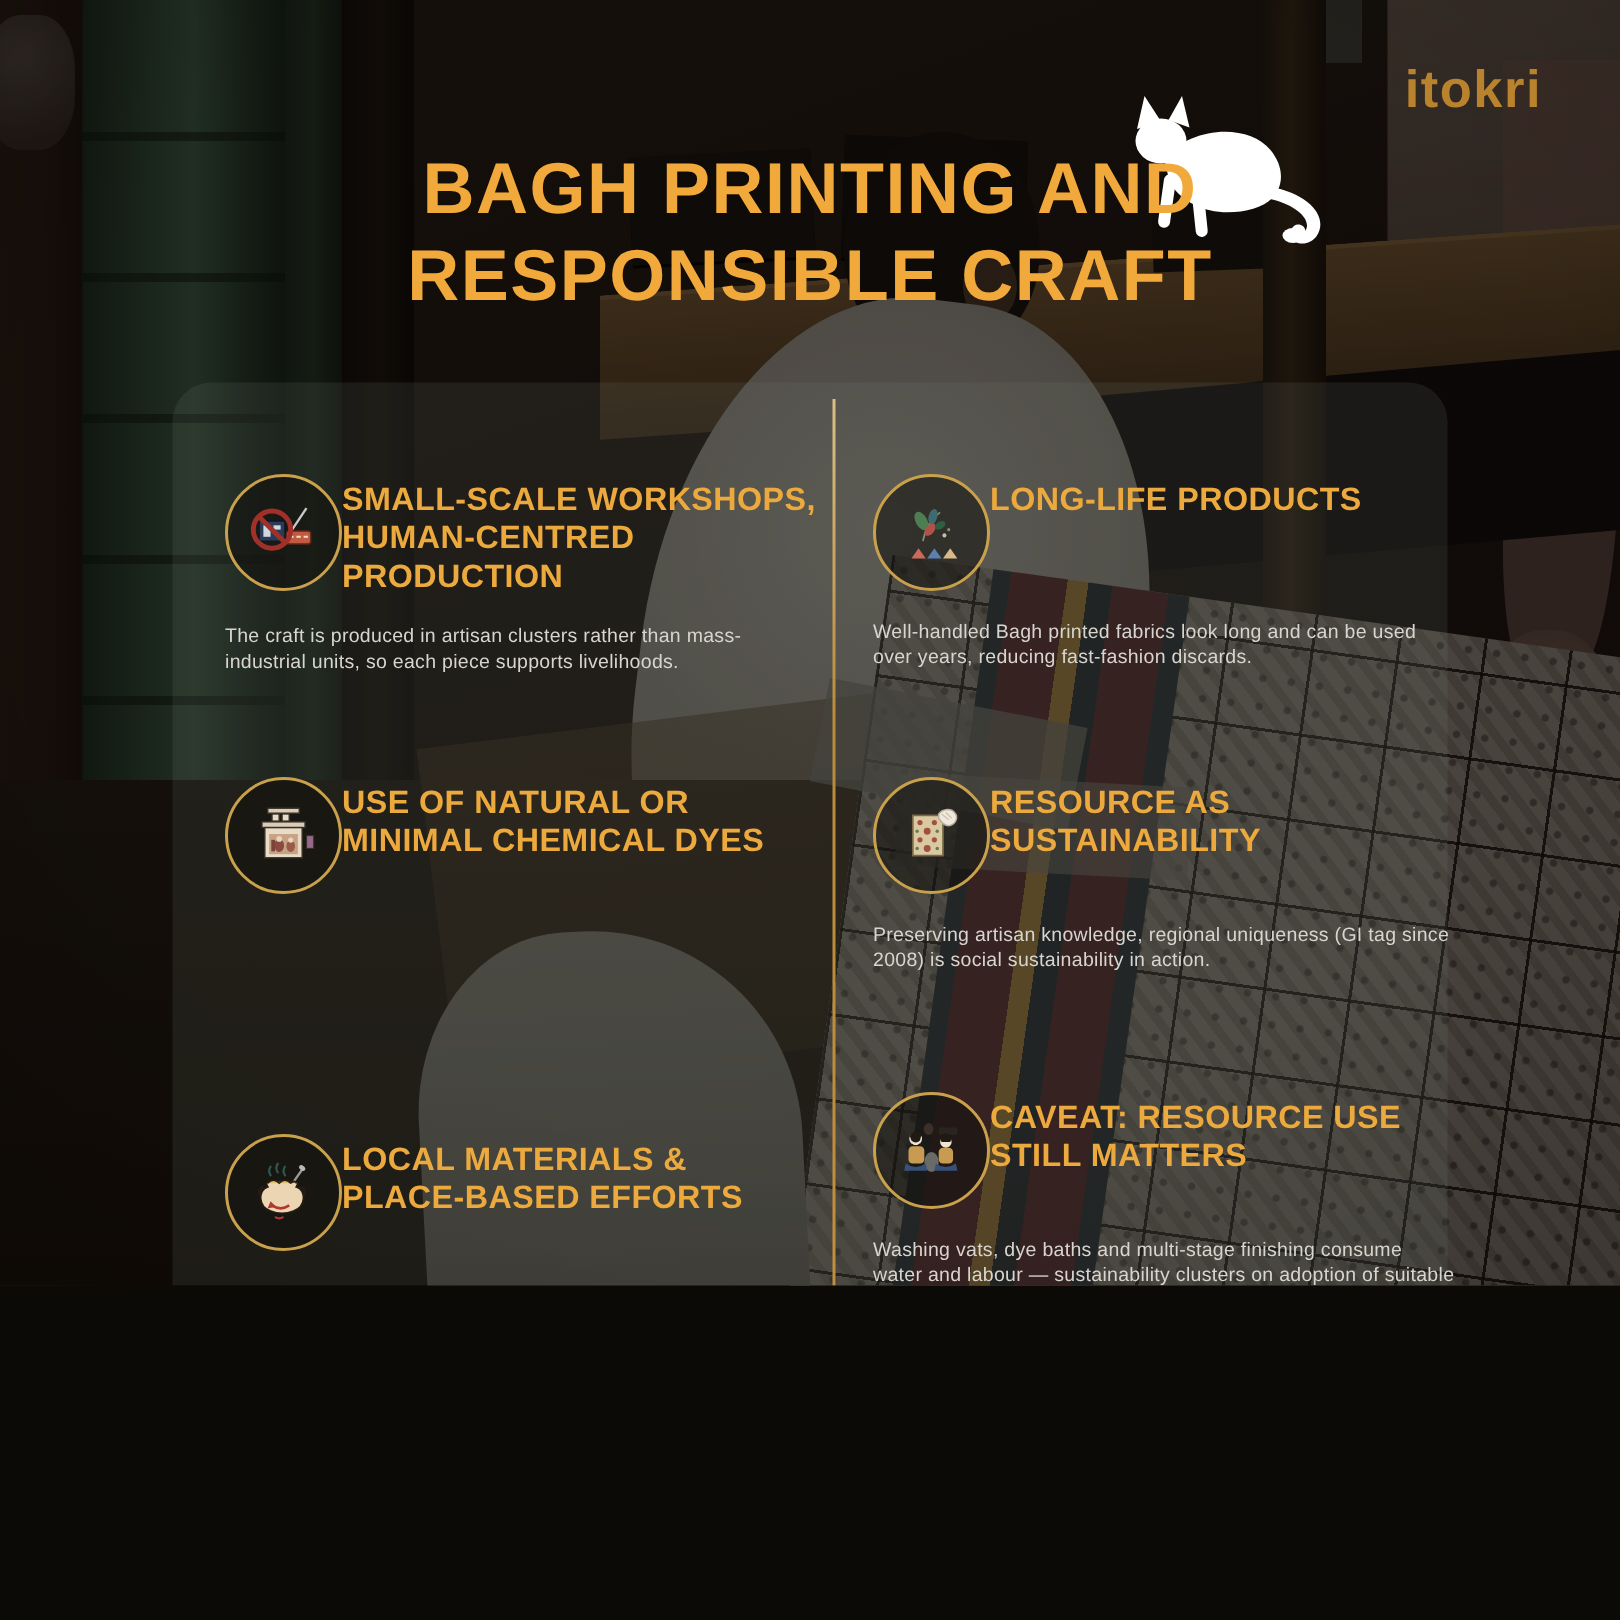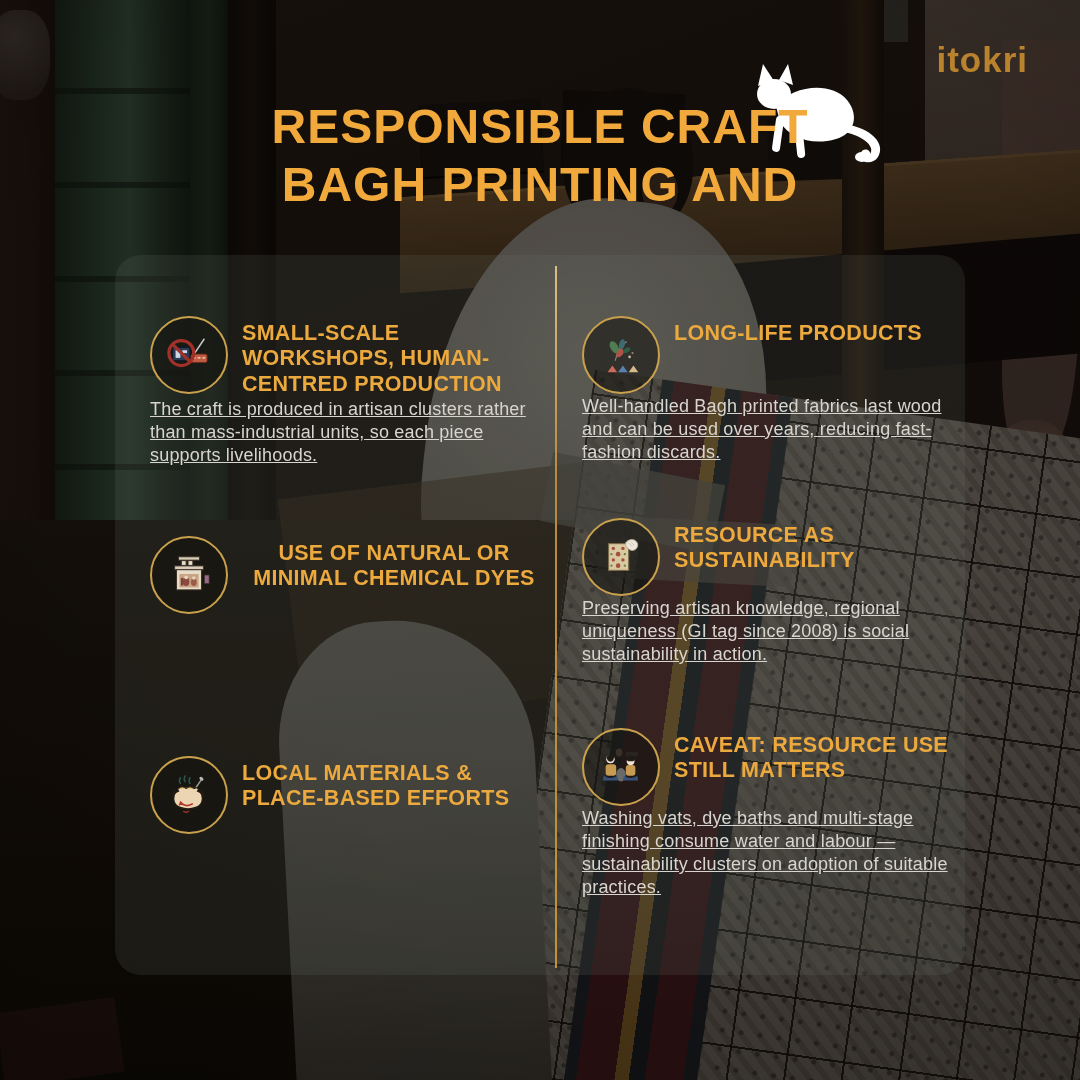--- a/index.html
+++ b/index.html
@@ -1,17 +1,17 @@
 <!DOCTYPE html>
 <html><head>
 <meta charset="utf-8">
 <style>
   html,body{margin:0;padding:0;background:#0c0a07;}
   .stage{
-    position:relative;width:1080px;height:1080px;overflow:hidden;
+    position:relative;width:1080px;height:857px;overflow:hidden;
     font-family:"Liberation Sans",sans-serif;
     background:linear-gradient(160deg,#261d14 0%,#1d1510 45%,#161110 100%);
   }
   
   .bg{position:absolute;}
   .wall-left{left:0;top:0;width:60px;height:1080px;
     background:linear-gradient(90deg,#2a1c13,#231712 60%,#1a120c);}
   .door-green{left:55px;top:0;width:135px;height:780px;
     background:linear-gradient(90deg,#1c2d22,#2e4a37 30%,#3f6047 55%,#243a2b 82%,#16241b);}
   .door-green:before{content:"";position:absolute;inset:0;
@@ -74,31 +74,31 @@
   .logo{position:absolute;right:52px;top:40px;z-index:6;
     color:#b9832e;font-size:35px;font-weight:700;letter-spacing:1px;}
   .cat{position:absolute;left:744px;top:56px;z-index:5;}
   .title{position:absolute;left:0;right:0;top:98px;z-index:6;text-align:center;
     color:#f2a93b;font-size:48px;line-height:1.2;font-weight:700;letter-spacing:1px;}
   .panel{position:absolute;left:115px;top:255px;width:850px;height:720px;z-index:5;
     border-radius:26px;background:rgba(112,124,110,.16);}
   .divider{position:absolute;left:555px;top:266px;width:2px;height:702px;z-index:6;
     background:linear-gradient(180deg,#d9bf85,#b98a3e 30%,#c2913c);}
   .section{position:absolute;z-index:7;}
-  .sec-head{display:flex;gap:14px;align-items:flex-start;}
+  .sec-head{display:flex;align-items:flex-start;}
   .icon-circle{width:74px;height:74px;flex:0 0 74px;border:2px solid #c9a14c;border-radius:50%;
     background:rgba(18,16,12,.55);display:flex;align-items:center;justify-content:center;}
   .sec-heading{color:#eca93e;font-size:21.5px;font-weight:700;line-height:1.18;
     letter-spacing:.3px;padding-top:5px;}
   .left-col .sec-heading{max-width:330px;}
   .right-col .sec-heading{max-width:300px;}
-  .sec-body{margin-top:1px;color:#d8d5cf;font-size:18px;line-height:1.27;letter-spacing:.2px;text-decoration:underline;}
+  .sec-body{margin-top:19px;color:#d8d5cf;font-size:13px;line-height:1.27;letter-spacing:.2px;}
   .s1{left:150px;top:316px;width:396px;}
   .s2{left:582px;top:316px;width:388px;}
-  .s3{left:150px;top:536px;width:396px;text-align:center;}
+  .s3{left:150px;top:518px;width:396px;}
   .s4{left:582px;top:518px;width:388px;}
   .s5{left:150px;top:756px;width:396px;}
   .s6{left:582px;top:728px;width:388px;}
   p{margin:0;}
 </style>
 </head>
 <body>
 
 <div class="stage">
 
@@ -144,22 +144,22 @@
         <path d="M32,50 C50,28 88,26 103,44 C116,60 110,78 92,83 C68,90 46,82 36,66 Z"></path>
         <rect x="30" y="60" width="8" height="36" rx="4" transform="rotate(8 34 78)"></rect>
         <rect x="52" y="72" width="8" height="30" rx="4" transform="rotate(-6 56 87)"></rect>
         <path d="M100,68 C128,72 142,88 134,101 C128,110 114,107 117,97 C119,91 127,94 126,98 C131,92 122,80 99,76 Z"></path>
         <ellipse cx="118" cy="101" rx="7" ry="5"></ellipse>
       </g>
     </svg>
   </div>
 
   <div class="title">
+    <div>BAGH PRINTING AND</div>
     <div>RESPONSIBLE CRAFT</div>
-    <div>BAGH PRINTING AND</div>
   </div>
 
   <div class="panel"></div>
   <div class="divider"></div>
 
   <div class="section left-col s1">
     <div class="sec-head">
       <div class="icon-circle">
         <svg width="46" height="46" viewBox="0 0 48 48">
           <rect x="7" y="16" width="18" height="14" rx="1" fill="#2b3a55" stroke="#0e1624"></rect>
@@ -188,21 +188,21 @@
           <ellipse cx="30" cy="19" rx="2.5" ry="4" fill="#2f5e46" transform="rotate(60 30 19)"></ellipse>
           <circle cx="33" cy="26" r="1.4" fill="#c8c0a8"></circle>
           <circle cx="36" cy="22" r="1.1" fill="#8a8a7a"></circle>
           <polygon points="10,42 15,35 20,42" fill="#c96a5a"></polygon>
           <polygon points="21,42 26,35 31,42" fill="#5b7fae"></polygon>
           <polygon points="32,42 37,35 42,42" fill="#d9b98a"></polygon>
         </svg>
       </div>
       <div class="sec-heading">LONG-LIFE PRODUCTS</div>
     </div>
-    <p class="sec-body">Well-handled Bagh printed fabrics last wood and can be used over years, reducing fast-fashion discards.</p>
+    <p class="sec-body">Well-handled Bagh printed fabrics look long and can be used over years, reducing fast-fashion discards.</p>
   </div>
 
   <div class="section left-col s3">
     <div class="sec-head">
       <div class="icon-circle">
         <svg width="46" height="46" viewBox="0 0 48 48">
           <rect x="13" y="5" width="22" height="3.5" fill="#d9cdb8" stroke="#3a2f26" stroke-width="1"></rect>
           <rect x="16" y="9" width="5" height="5" fill="#e6dcc8" stroke="#3a2f26" stroke-width="1"></rect>
           <rect x="23" y="9" width="5" height="5" fill="#e6dcc8" stroke="#3a2f26" stroke-width="1"></rect>
           <rect x="9" y="14.5" width="30" height="4" fill="#d9cdb8" stroke="#3a2f26" stroke-width="1"></rect>

